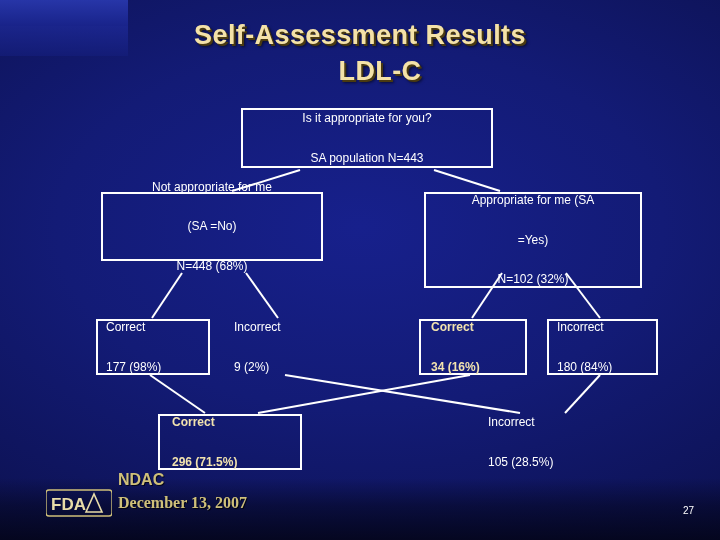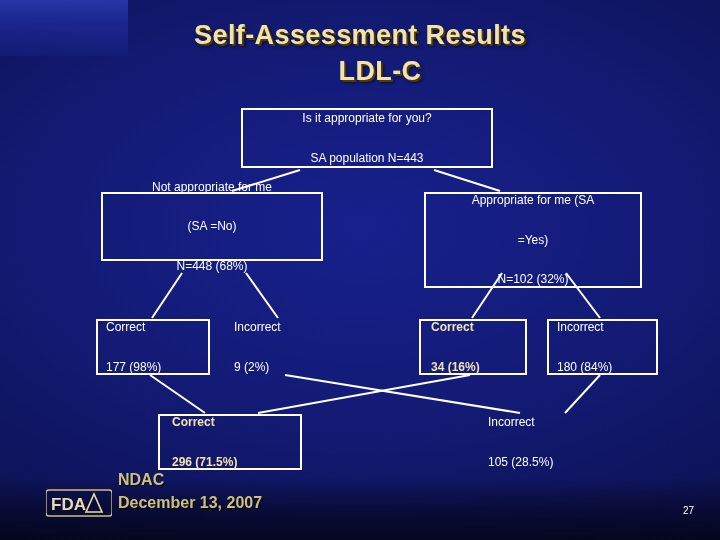--- a/index.html
+++ b/index.html
@@ -60,21 +60,21 @@
     background:linear-gradient(180deg, rgba(5,8,40,.0) 0%, rgba(4,6,30,.55) 45%, rgba(3,4,22,.85) 100%);
   }
   .fda{
     position:absolute;left:46px;bottom:22px;width:66px;height:30px;
   }
   .ndac{
     position:absolute;left:118px;bottom:26px;
     color:#cfc07a;font-size:16px;font-weight:bold;line-height:1.45;
     text-shadow:1px 1px 0 rgba(0,0,0,.7);
   }
-  .ndac .d2{display:block;}
+  .ndac .d2{display:block;font-family:Liberation Serif, serif;}
   .pageno{
     position:absolute;right:26px;bottom:24px;color:#ffffff;font-size:10px;
   }
 </style>
 </head>
 <body>
 
 <div id="slide">
 
   <div class="tl-block"></div>

